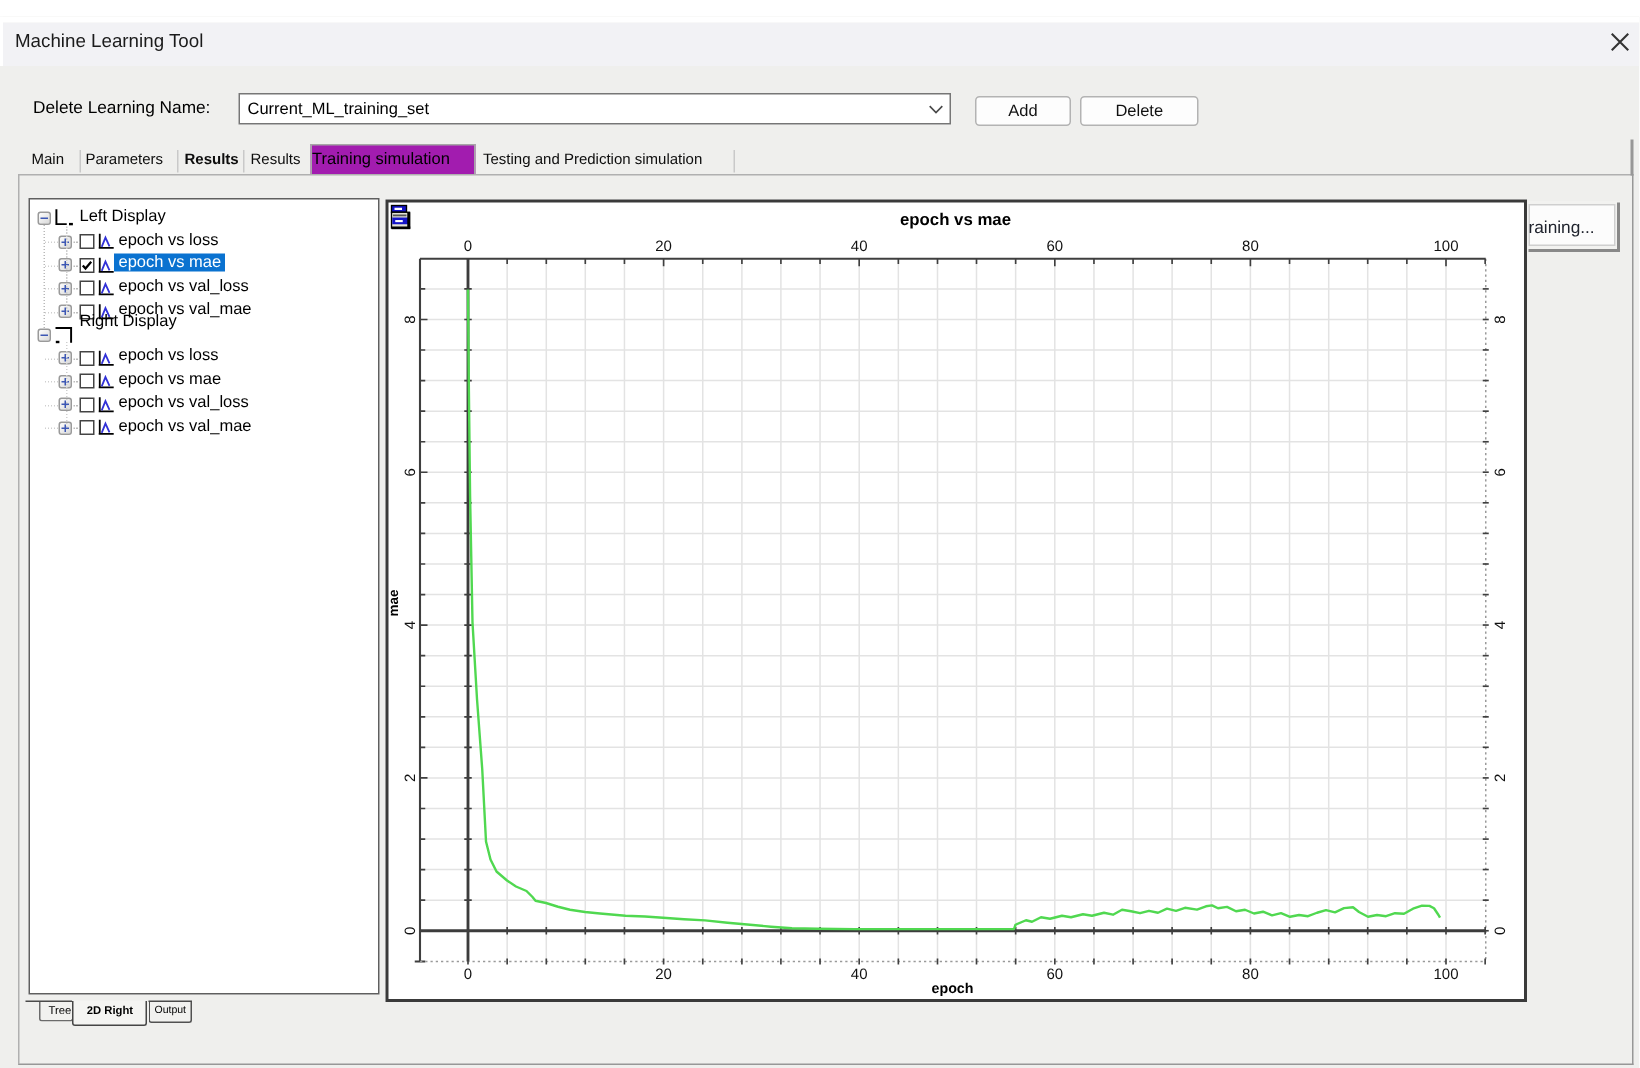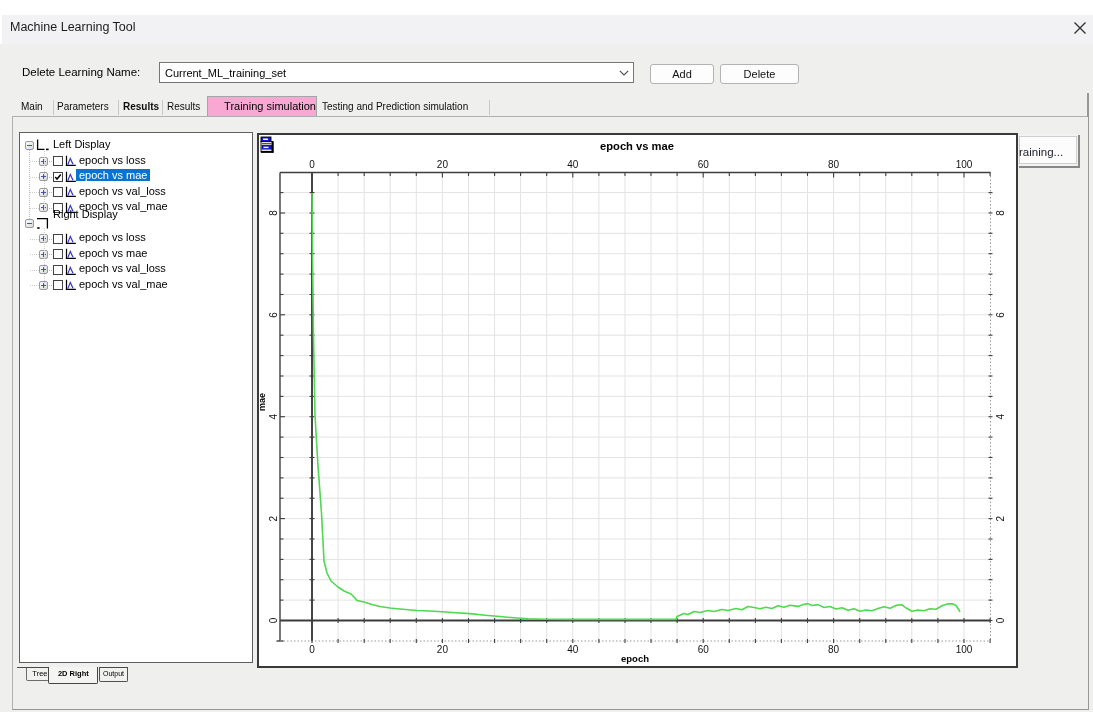--- a/index.html
+++ b/index.html
@@ -16,23 +16,23 @@
   #combotext{left:165px;top:56px;font-size:11px;color:#000;}
   .btn{background:#fdfdfd;border:1px solid #b3b3b3;border-radius:3px;
        box-sizing:border-box;font-size:11px;color:#111;text-align:center;}
   #addbtn{left:650px;top:53px;width:64px;height:20px;line-height:18px;}
   #delbtn{left:720px;top:53px;width:79px;height:20px;line-height:18px;}
   
   .toptab{top:88px;height:17px;font-size:10px;color:#0d0d0d;line-height:16px;white-space:nowrap;}
   #frame{left:12px;top:105px;width:1076.5px;height:593.5px;
          border:1px solid #b0b0b0;border-right:1.5px solid #979797;
          border-bottom:1.5px solid #979797;box-sizing:border-box;}
-  #activetab{left:207px;top:85px;width:110px;height:20px;background:#f9a8d4;
+  #activetab{left:207px;top:85px;width:110px;height:20px;background:#a21caf;
      border:1px solid #a6a6a6;border-bottom:none;box-sizing:border-box;
-     font-size:11px;text-align:right;line-height:18px;color:#000;white-space:nowrap;}
+     font-size:11px;text-align:left;line-height:18px;color:#000;white-space:nowrap;}
   .tabsep{top:89px;width:1px;height:15px;background:#c9c9c9;}
   
   #treepanel{left:19px;top:121px;width:234px;height:531px;background:#fff;
              border:1px solid #5f5f5f;box-sizing:border-box;}
   
   #chartpanel{left:257px;top:122px;width:761px;height:535px;background:#fff;
               border:2px solid #3a3a3a;box-sizing:border-box;}
   
   #trainbtn{left:1018px;top:123px;width:62px;height:33px;background:#f2f2f0;}
   #trainface{left:1019px;top:125px;width:58px;height:28px;background:#fcfcfc;

